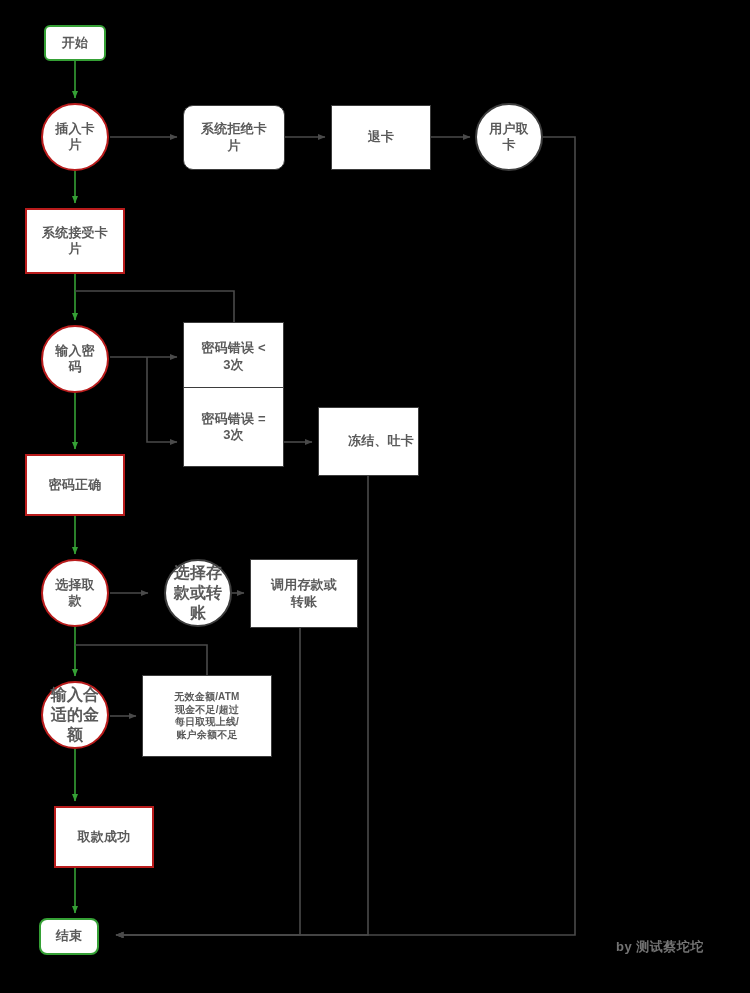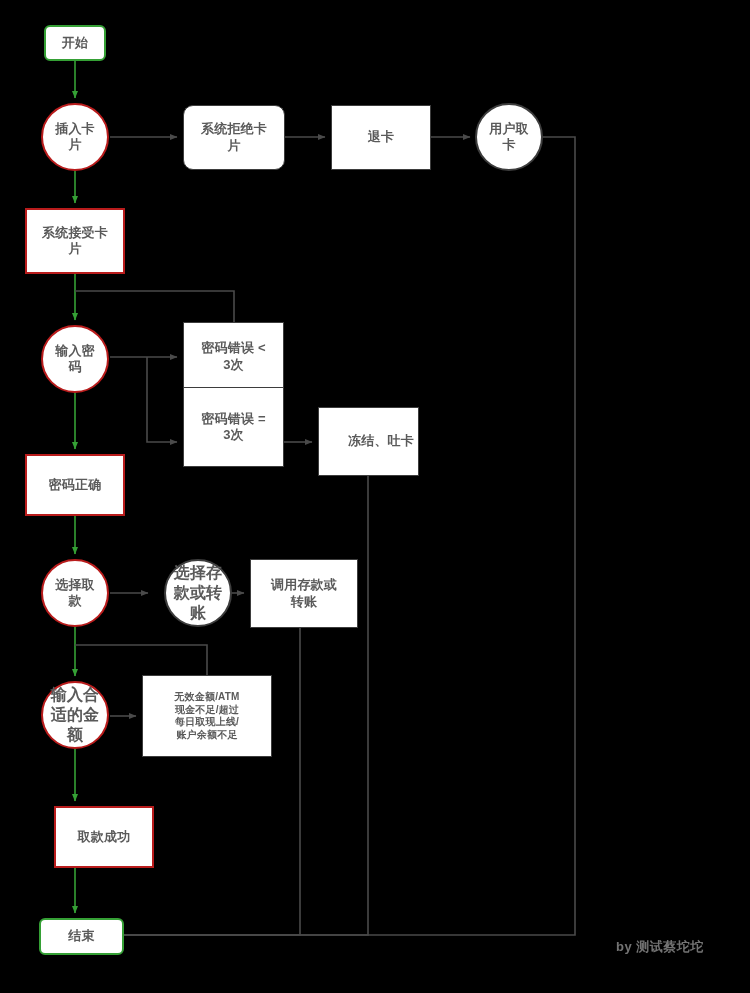--- a/index.html
+++ b/index.html
@@ -209,19 +209,19 @@
     <span class="node-label">无效金额/ATM
 现金不足/超过
 每日取现上线/
 账户余额不足</span>
   </div>
 
   <div class="node rect-green" style="left:25px; top:806px; width:100px; height:62px;margin-left:29px;">
     <span class="node-label">取款成功</span>
   </div>
 
-  <div class="node rounded-green" style="left:39px; top:918px; width:85px; height:37px;">
+  <div class="node rounded-green" style="left:39px; top:918px; width:60px; height:37px;border-radius:8px;">
     <span class="node-label">结束</span>
   </div>
 
   <div class="watermark" style="left:616px; top:938px;">by 测试蔡坨坨</div>
 
 </div>
 
 </body></html>

